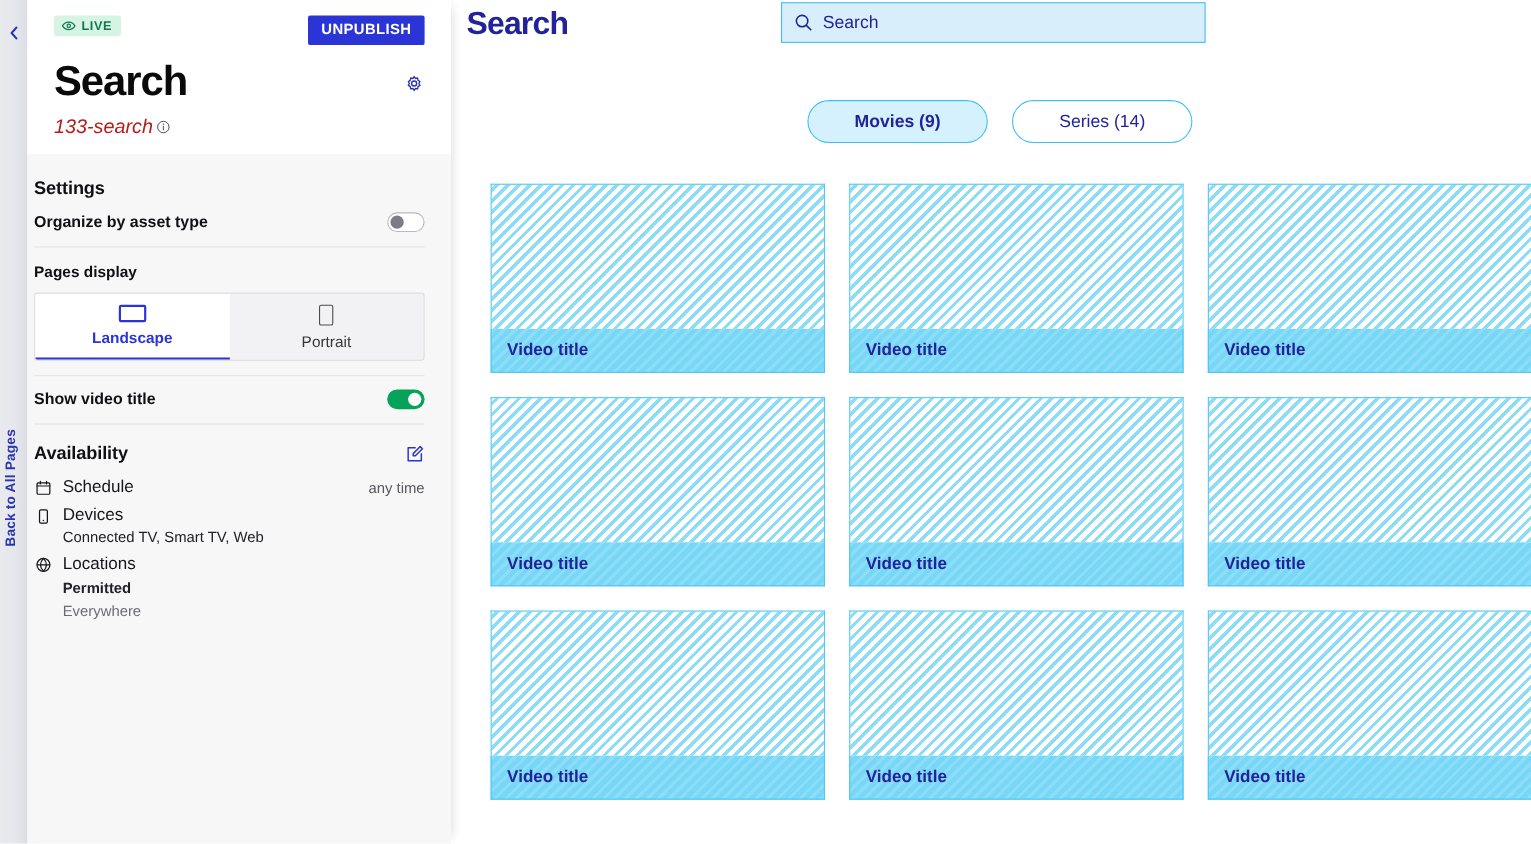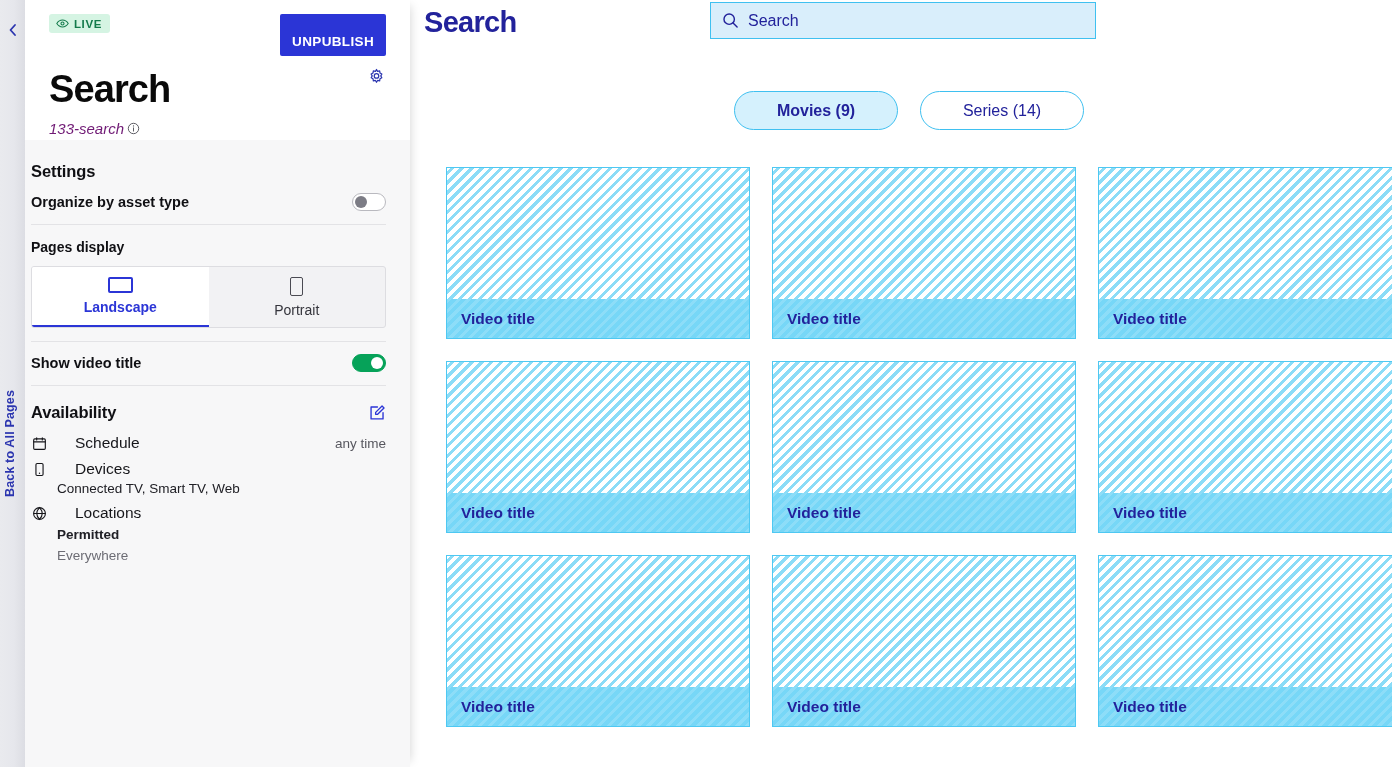--- a/index.html
+++ b/index.html
@@ -56,39 +56,39 @@
     display: inline-flex; align-items: flex-end; gap: 5px;
     background: #d5f4e3; color: #137a4b;
     border-radius: 3px;
     padding: 3px 8px 3px 7px;
     font-size: 11.5px; font-weight: 700; letter-spacing: .6px;
   }
   .live-badge svg { display: block; }
   .unpublish-btn {
     background: #2b35d6; color: #ffffff;
     border: none; border-radius: 2px;
-    padding: 20px 12px 7px 12px;
+    padding: 5px 12px 7px 12px;
     font-family: inherit;
     font-size: 13.5px; font-weight: 700; letter-spacing: .35px;
     cursor: pointer;
   }
   .page-title {
     margin-top: 14px;
     font-size: 38px; font-weight: 700; letter-spacing: -.9px; color: #0a0a0a;
     line-height: 1.05;
   }
   .gear-btn {
     position: absolute; right: 22px; top: 66px;
     background: none; border: none; cursor: pointer;
     color: #2b35af; padding: 2px;
     line-height: 0;
   }
   .page-slug {
     margin-top: 10px;
-    font-size: 15px; font-style: italic; color: #701a75;
+    font-size: 18px; font-style: italic; color: #b91c1c;
     display: flex; align-items: center; gap: 3px;
   }
   .page-slug .info-ic { color: #4a4a52; line-height: 0; }
 
   .panel-body { padding: 22px 24px 0 6px; }
   .section-title {
     font-size: 16.5px; font-weight: 700; color: #101014; letter-spacing: -.1px;
   }
   .setting-row {
     display: flex; align-items: center; justify-content: space-between;
@@ -142,21 +142,21 @@
   .avail-head {
     display: flex; align-items: center; justify-content: space-between;
     padding: 17px 0 4px 0;
   }
   .avail-head .section-title { font-size: 16.5px; }
   .edit-btn { background: none; border: none; cursor: pointer; color: #2b35d6; padding: 0; line-height: 0; }
   .avail-row {
     display: flex; align-items: center; justify-content: space-between;
     padding: 8px 0 0 0;
   }
-  .avail-left { display: flex; align-items: center; gap: 28px; }
+  .avail-left { display: flex; align-items: center; gap: 10px; }
   .avail-left .ic { width: 16px; height: 16px; color: #16161a; line-height: 0; display: flex; align-items: center; justify-content: center; }
   .avail-left .name { font-size: 15.5px; color: #16161a; }
   .avail-value { font-size: 13.5px; color: #57575f; }
   .avail-detail { font-size: 13.5px; color: #202026; padding: 3px 0 0 26px; }
   .loc-grid { display: flex; padding: 5px 0 0 26px; gap: 0; }
   .loc-col { width: 163px; }
   .loc-col .h { font-size: 13.5px; font-weight: 700; color: #202026; }
   .loc-col .v { font-size: 13.5px; color: #6c6c74; padding-top: 6px; }
 
   

